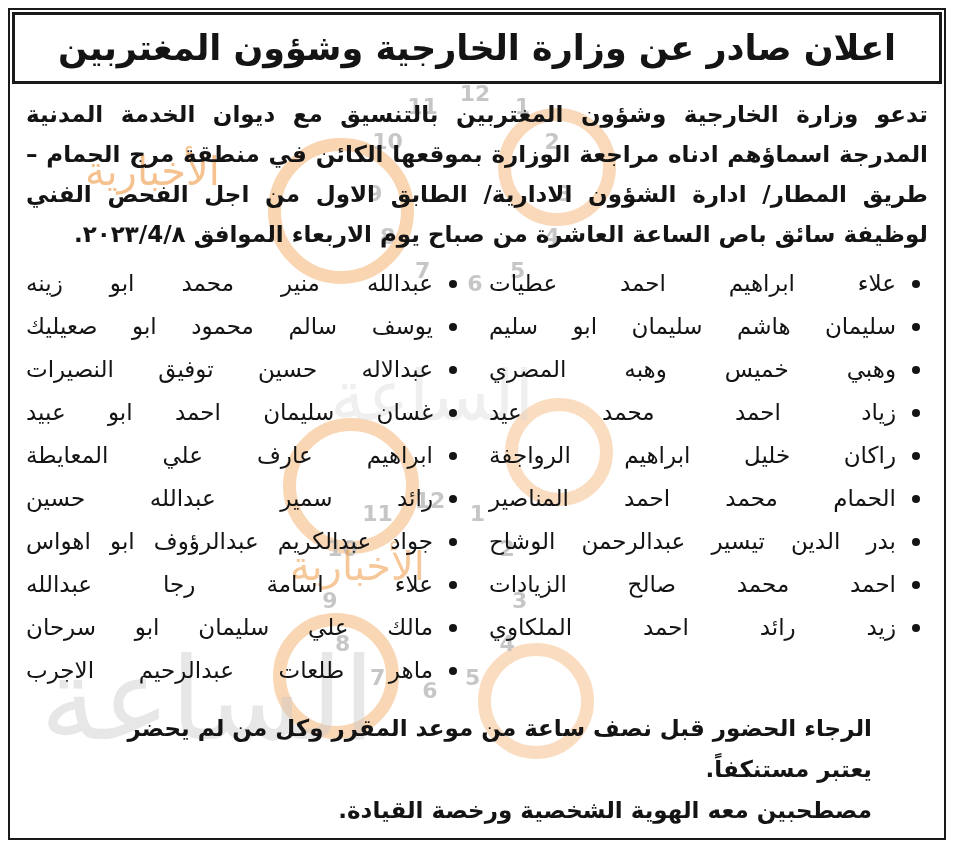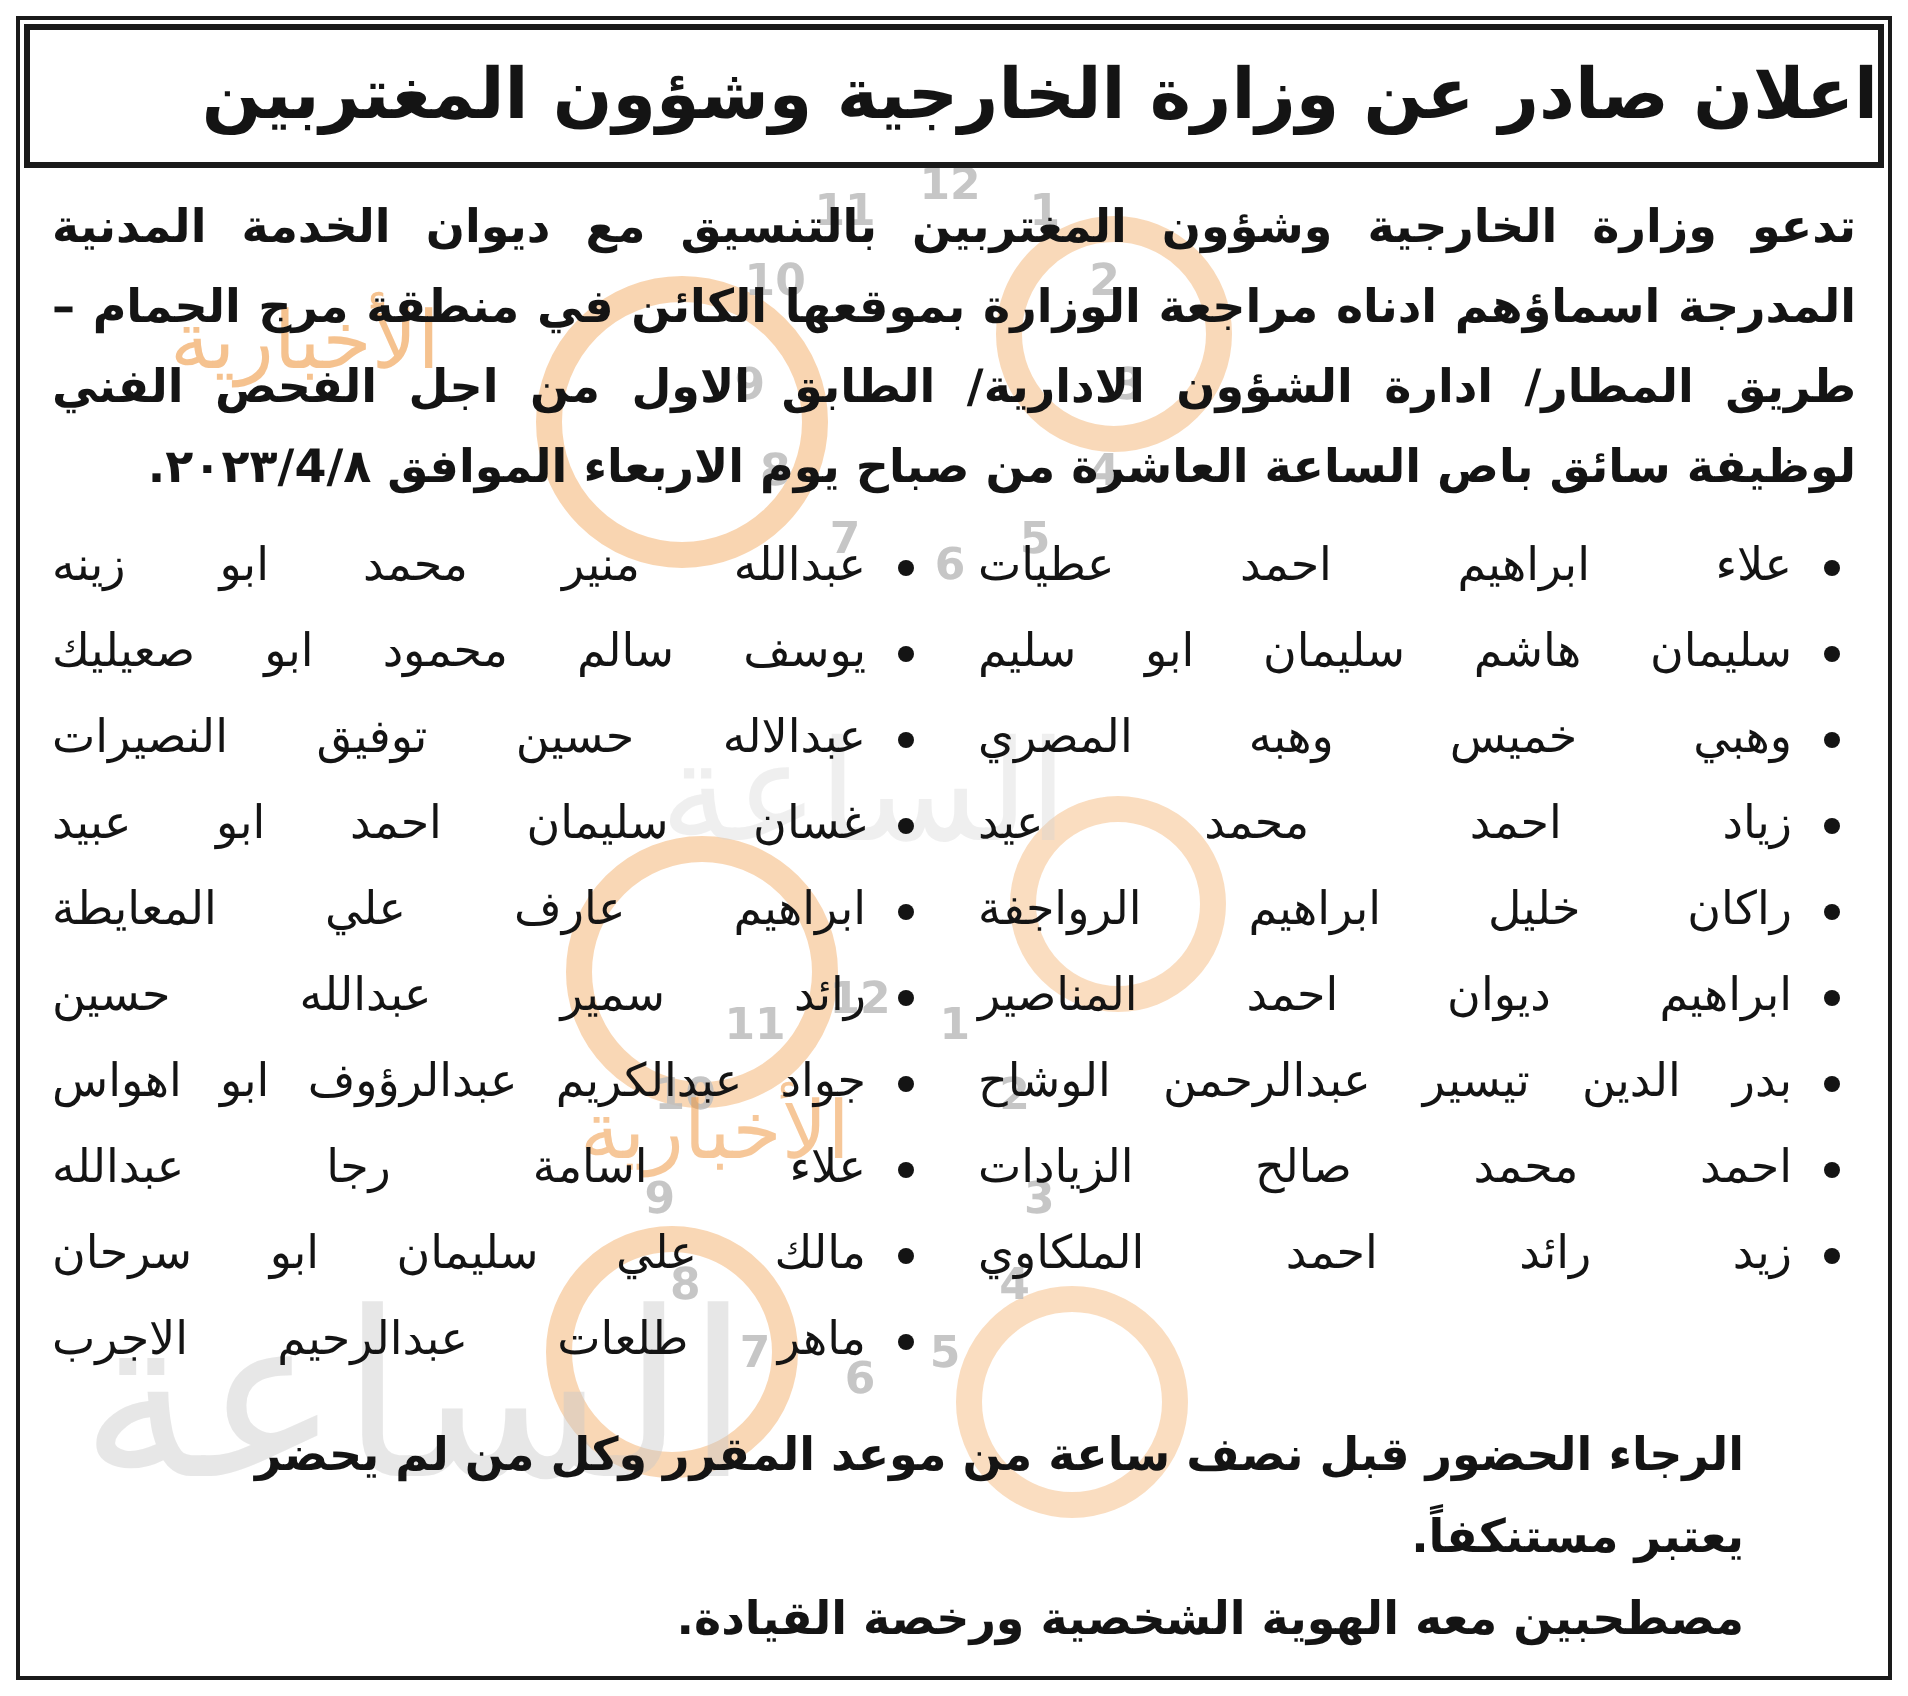--- a/index.html
+++ b/index.html
@@ -56,21 +56,21 @@
   .b1{left:85px;top:148px;font-size:40px;color:#f09a46;opacity:.60;}
   .b2{left:290px;top:543px;font-size:40px;color:#f09a46;opacity:.55;}
   .g1{left:40px;top:632px;font-size:115px;color:#c8c8c8;opacity:.42;}
   .g2{left:330px;top:355px;font-size:70px;color:#d3d3d3;opacity:.35;}
   
   .content{position:relative;z-index:1;height:100%;}
   .header-box{
     margin:2px;
     border:3px solid #1a1a1a;
     height:66px;
-    display:flex;align-items:center;justify-content:flex-start;
+    display:flex;align-items:center;justify-content:center;
   }
   .header-box h1{
     margin:0;
     font-size:35px;
     font-weight:700;
     letter-spacing:0;
   }
   .body-text{
     margin:10px 16px 4px 16px;
     font-size:23px;
@@ -189,21 +189,21 @@
         <li class="name-row">
             <span class="bullet"></span>
             <span class="name-text">زياد احمد محمد عيد</span>
           </li>
         <li class="name-row">
             <span class="bullet"></span>
             <span class="name-text">راكان خليل ابراهيم الرواجفة</span>
           </li>
         <li class="name-row">
             <span class="bullet"></span>
-            <span class="name-text">ابراهيم ديوان احمد المناصير</span>
+            <span class="name-text">الحمام محمد احمد المناصير</span>
           </li>
         <li class="name-row">
             <span class="bullet"></span>
             <span class="name-text">بدر الدين تيسير عبدالرحمن الوشاح</span>
           </li>
         <li class="name-row">
             <span class="bullet"></span>
             <span class="name-text">احمد محمد صالح الزيادات</span>
           </li>
         <li class="name-row">

